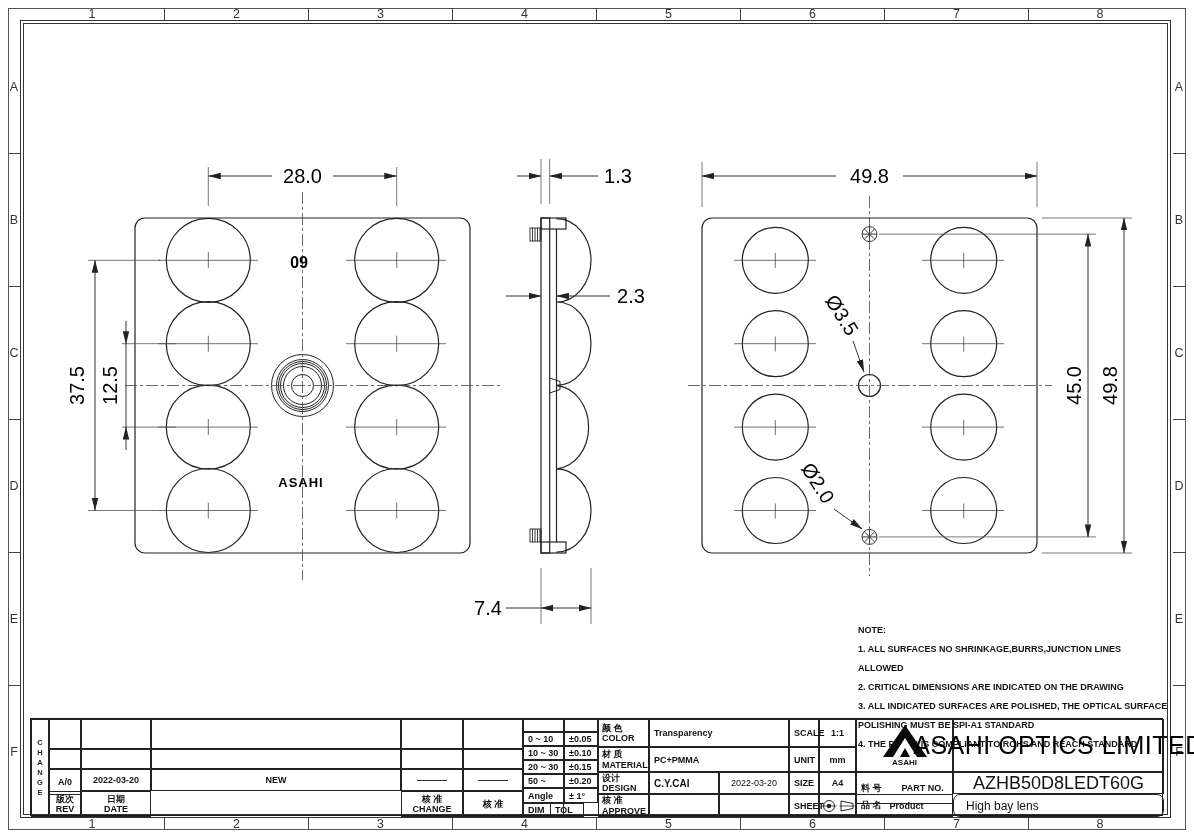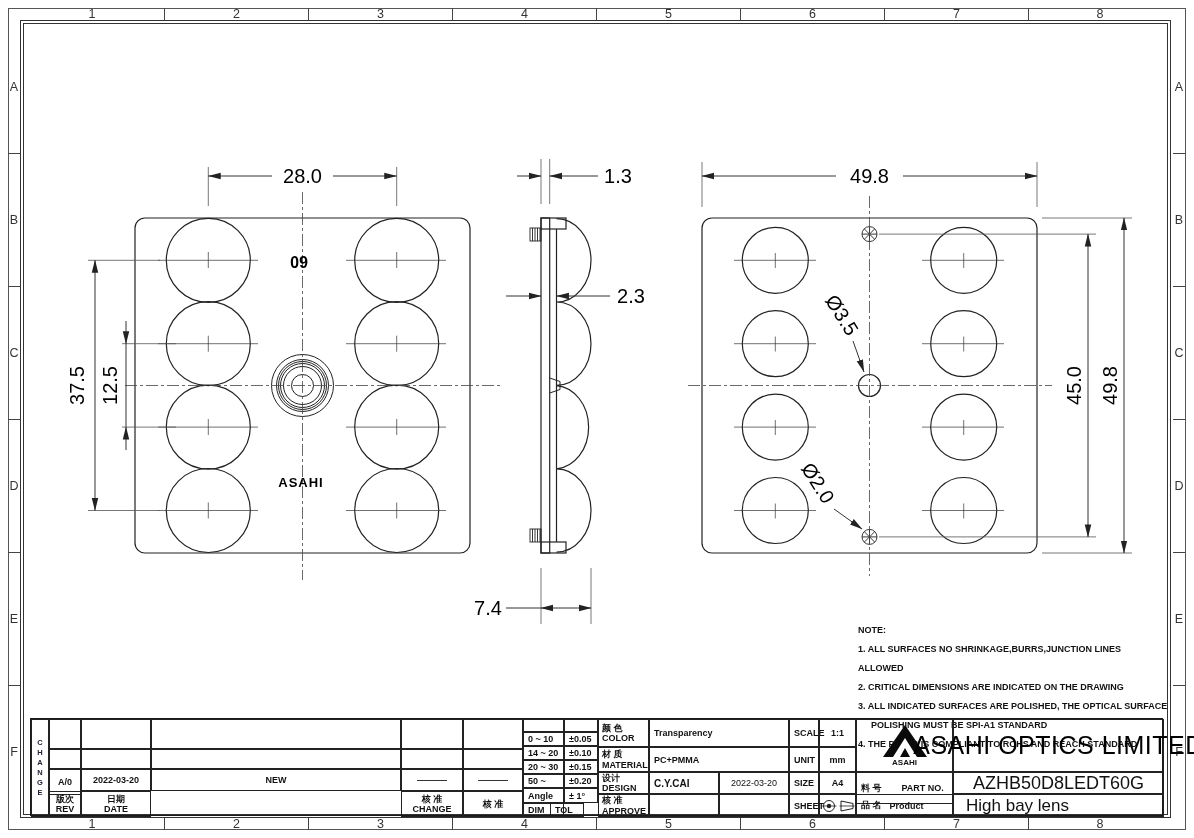--- a/index.html
+++ b/index.html
@@ -16,35 +16,35 @@
   .zc.top{top:8px;height:12px;}
   .zc.bot{top:818px;height:12px;}
   .zc.side{width:12px;}
   .zc.vl{border-left:1px solid #444;}
   .zc.ht{border-top:1px solid #444;}
   
   svg.drawing{position:absolute;left:0;top:0;}
   svg text{font-family:"Liberation Sans",sans-serif;fill:#000;}
   
   .notes{left:858px;top:621px;width:310px;font-size:9px;font-weight:700;line-height:19px;color:#111;}
-  .notes .cont{padding-left:13px;}
+  .notes .cont{padding-left:0;}
   
   .tb{left:30px;top:718px;width:1133px;height:98px;border:1.5px solid #1a1a1a;}
   .tc{position:absolute;box-sizing:border-box;border:1px solid #222;display:flex;
       align-items:center;justify-content:center;font-size:9px;font-weight:700;color:#111;
       white-space:nowrap;overflow:visible;}
   .tc.l{justify-content:flex-start;padding-left:4px;}
   .tc.two{flex-direction:column;align-items:flex-start;justify-content:center;
           padding-left:3px;line-height:10.5px;}
   .tc.twoc{flex-direction:column;align-items:center;justify-content:center;line-height:10.5px;}
   .vert{writing-mode:vertical-lr;text-orientation:upright;letter-spacing:1px;font-size:7.5px;font-weight:700;color:#223;}
   .dash{display:inline-block;width:30px;border-top:1.5px solid #333;}
   .company{font-size:25px;font-weight:400;letter-spacing:0.5px;color:#000;}
   .partno{font-size:18px;font-weight:400;}
-  .product{font-size:17px;font-weight:400;}
+  .product{font-size:12px;font-weight:400;border-radius:7px;}
   .logo-wrap{display:flex;flex-direction:column;align-items:center;justify-content:center;}
   .logo-txt{font-size:8px;font-weight:700;margin-top:1px;}
 </style>
 </head>
 <body>
 
 <div class="page">
 
   <div class="abs outer-border"></div>
   <div class="abs inner-border"></div>
@@ -309,21 +309,21 @@
       <span>CHANGE</span>
     </div>
     <div class="tc twoc" style="left:432px;top:72px;width:60px;height:26px">
       <span>核 准</span>
     </div>
 
     <div class="tc" style="left:492px;top:0;width:41px;height:13px"></div>
     <div class="tc" style="left:533px;top:0;width:34px;height:13px"></div>
     <div class="tc l" style="left:492px;top:13px;width:41px;height:14px">0 ~ 10</div>
     <div class="tc l" style="left:533px;top:13px;width:34px;height:14px">±0.05</div>
-    <div class="tc l" style="left:492px;top:27px;width:41px;height:14px">14 ~ 20</div>
+    <div class="tc l" style="left:492px;top:27px;width:41px;height:14px">10 ~ 30</div>
     <div class="tc l" style="left:533px;top:27px;width:34px;height:14px">±0.10</div>
     <div class="tc l" style="left:492px;top:41px;width:41px;height:14px">20 ~ 30</div>
     <div class="tc l" style="left:533px;top:41px;width:34px;height:14px">±0.15</div>
     <div class="tc l" style="left:492px;top:55px;width:41px;height:14px">50 ~</div>
     <div class="tc l" style="left:533px;top:55px;width:34px;height:14px">±0.20</div>
     <div class="tc l" style="left:492px;top:69px;width:41px;height:15px">Angle</div>
     <div class="tc l" style="left:533px;top:69px;width:34px;height:15px">± 1°</div>
     <div class="tc l" style="left:492px;top:84px;width:41px;height:14px">DIM</div>
     <div class="tc l" style="left:519px;top:84px;width:34px;height:14px">TOL</div>
 

